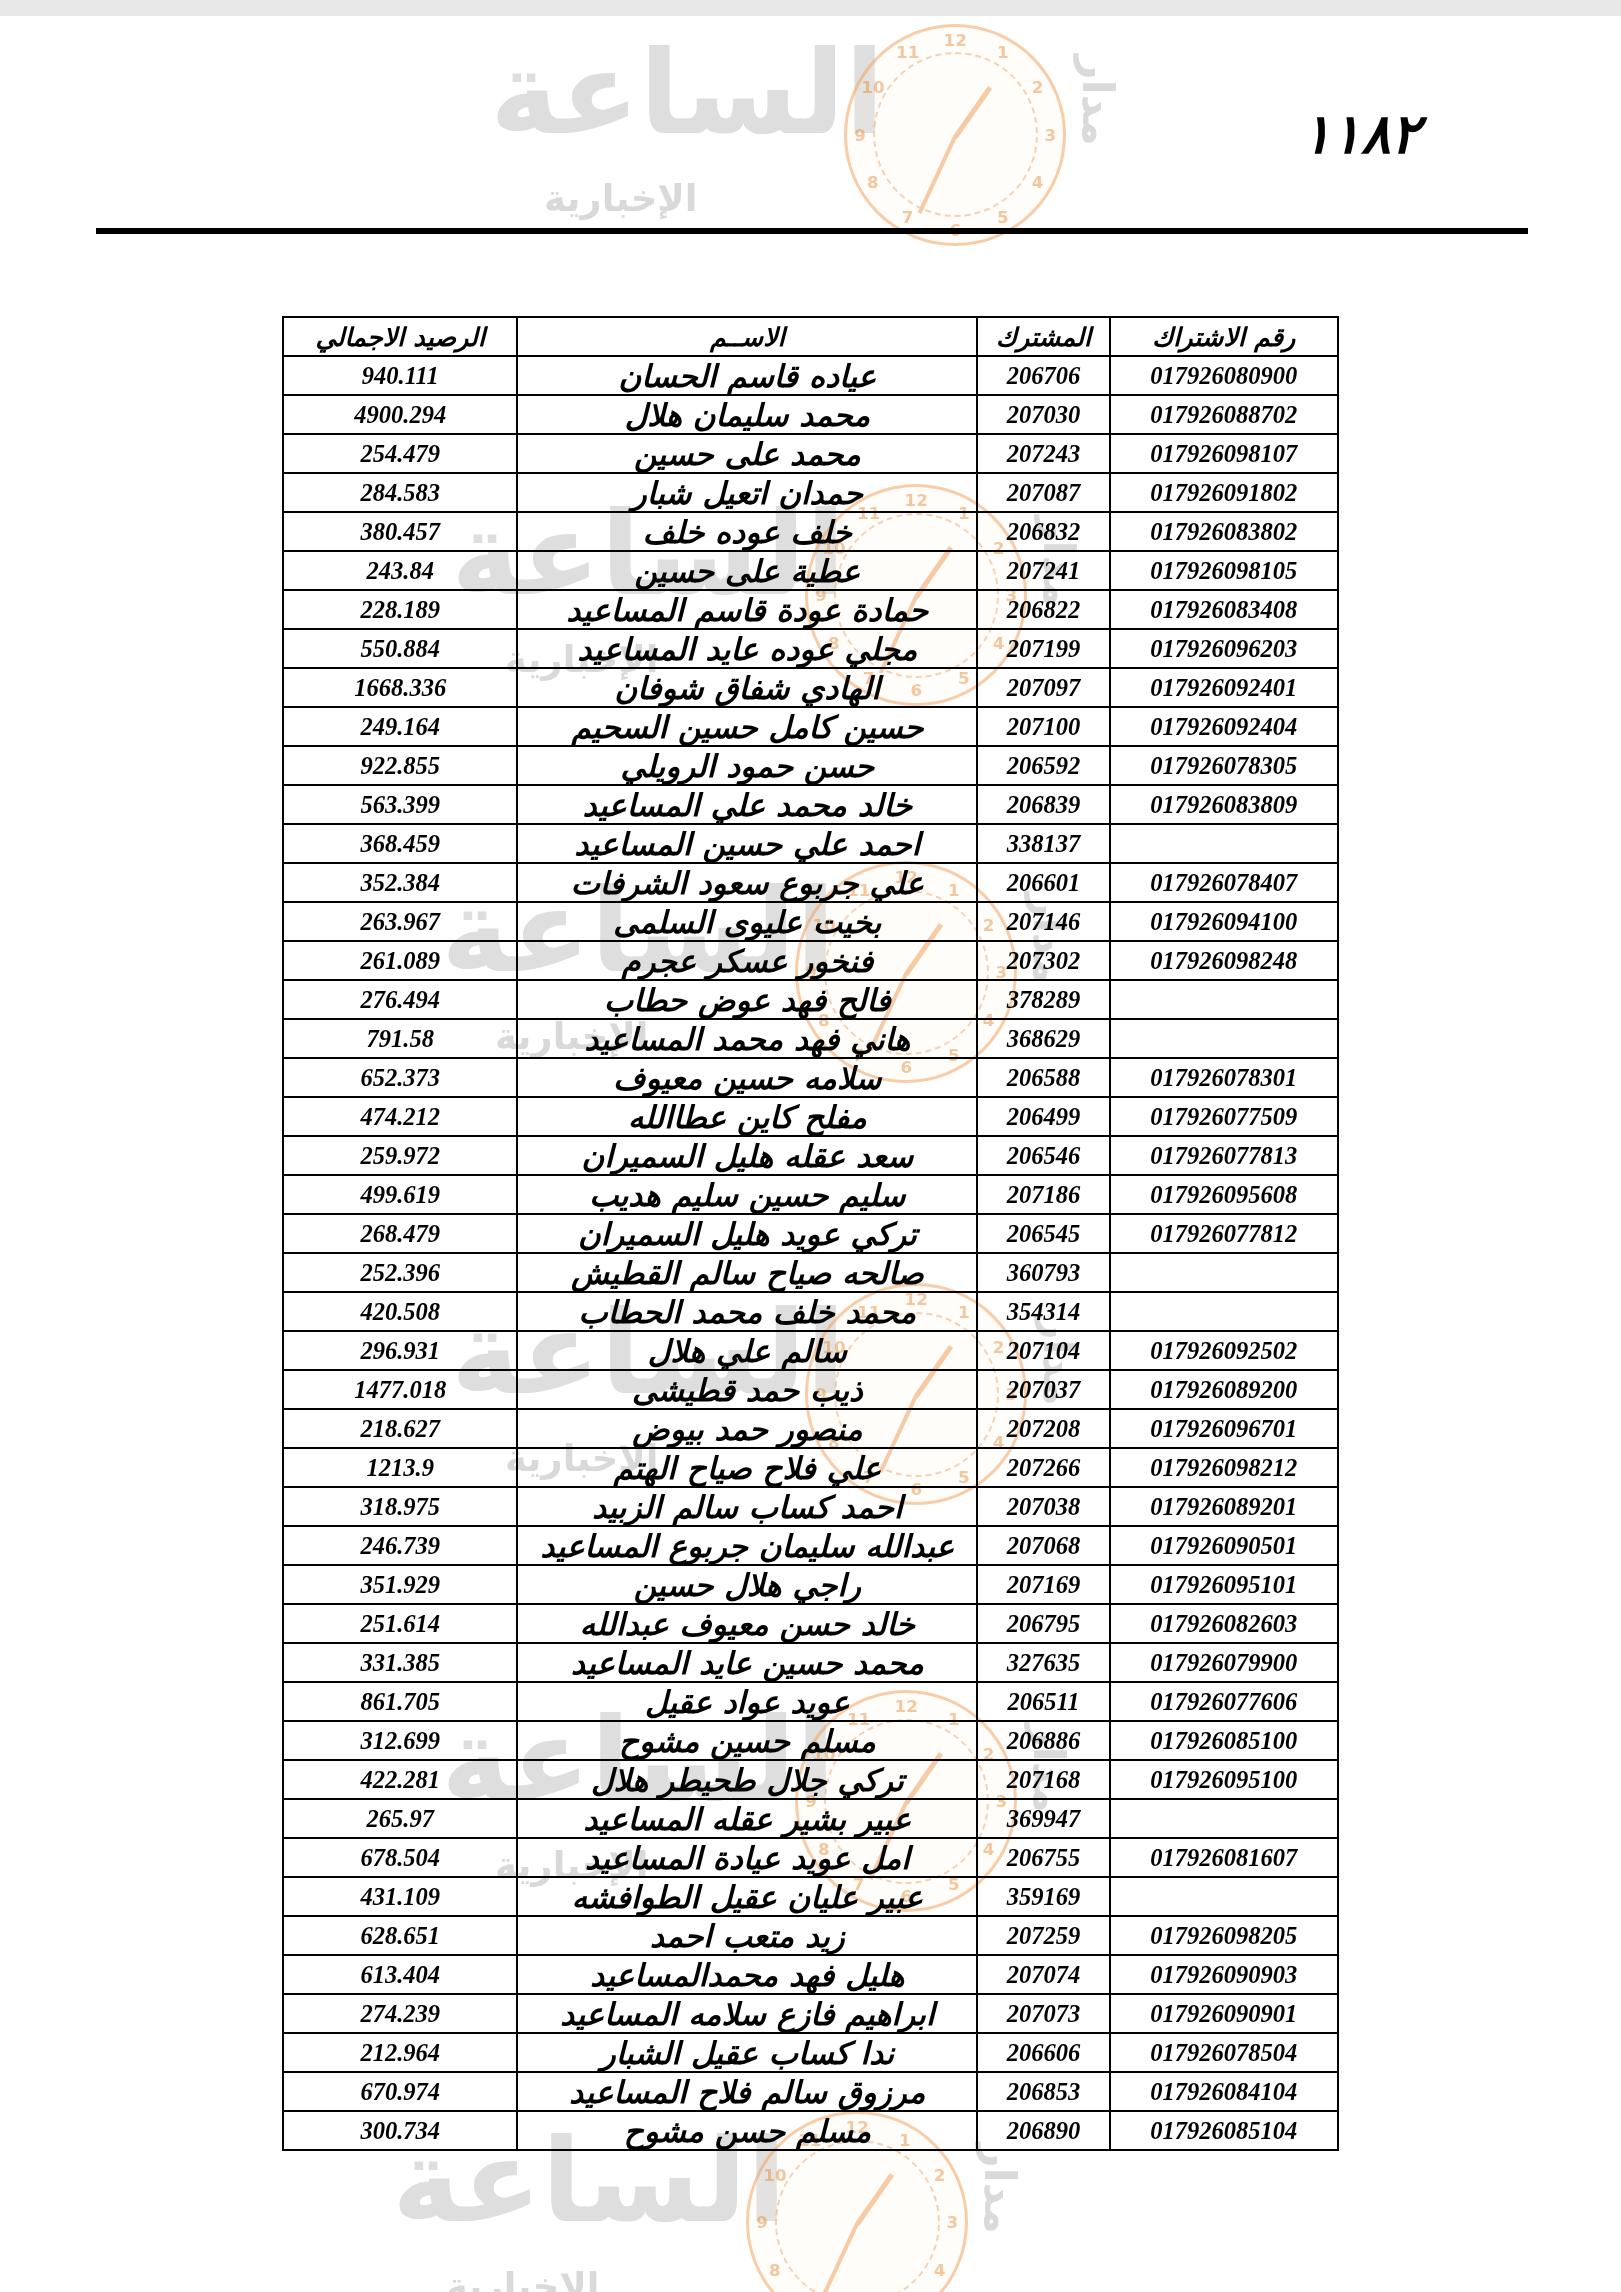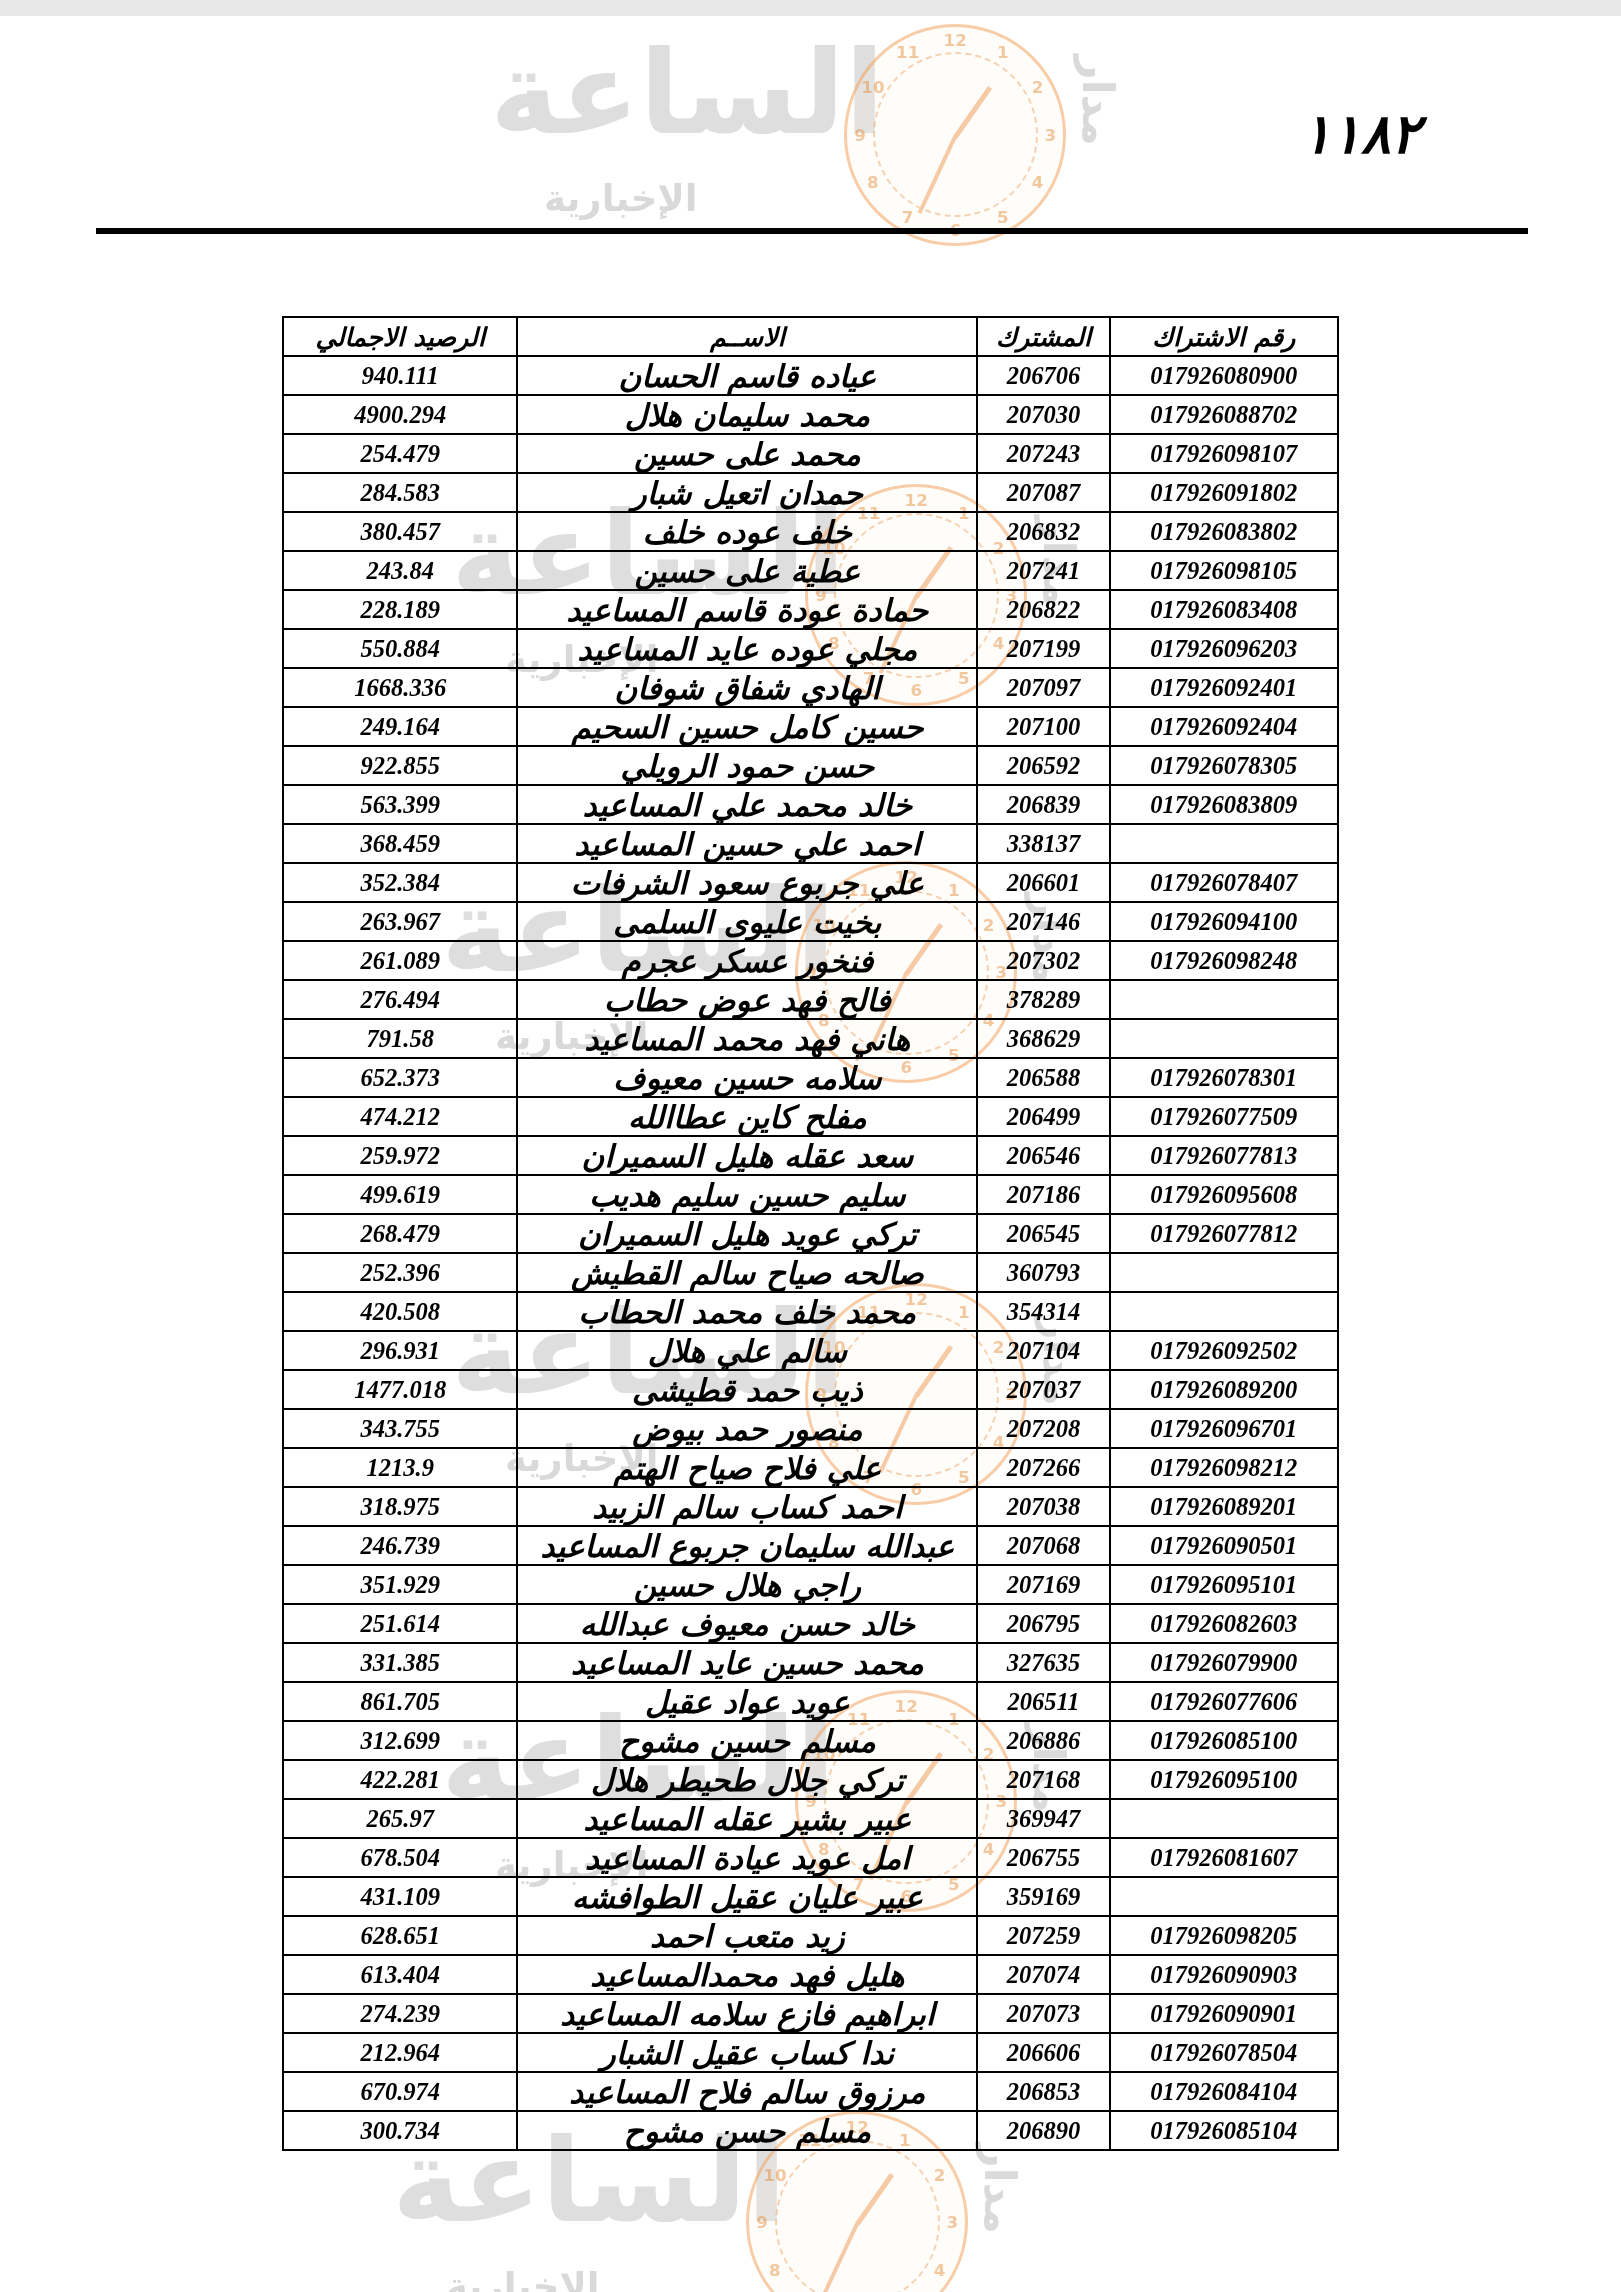--- a/index.html
+++ b/index.html
@@ -388,21 +388,21 @@
           <tr>
           <td class="num">017926089200</td>
           <td class="num">207037</td>
           <td class="name">ذيب حمد قطيشى</td>
           <td class="num">1477.018</td>
         </tr>
           <tr>
           <td class="num">017926096701</td>
           <td class="num">207208</td>
           <td class="name">منصور حمد بيوض</td>
-          <td class="num">343.755</td>
+          <td class="num">218.627</td>
         </tr>
           <tr>
           <td class="num">017926098212</td>
           <td class="num">207266</td>
           <td class="name">علي فلاح صياح الهتم</td>
           <td class="num">1213.9</td>
         </tr>
           <tr>
           <td class="num">017926089201</td>
           <td class="num">207038</td>

